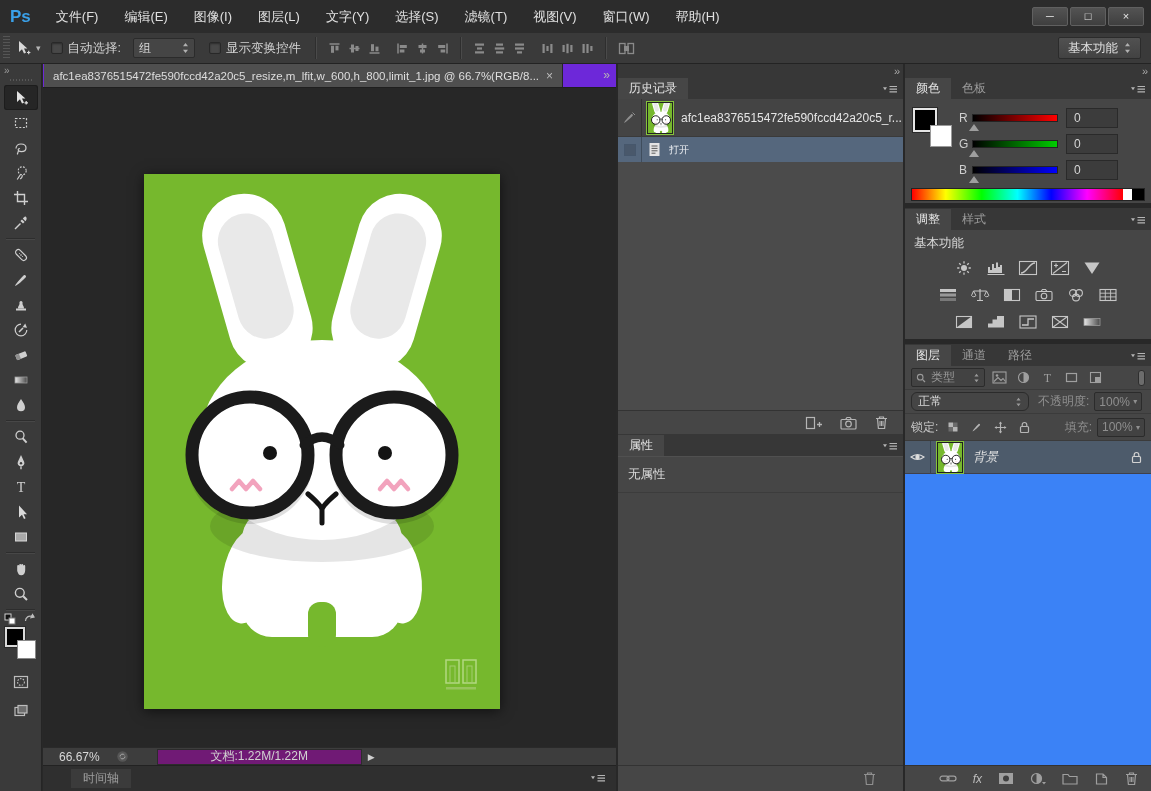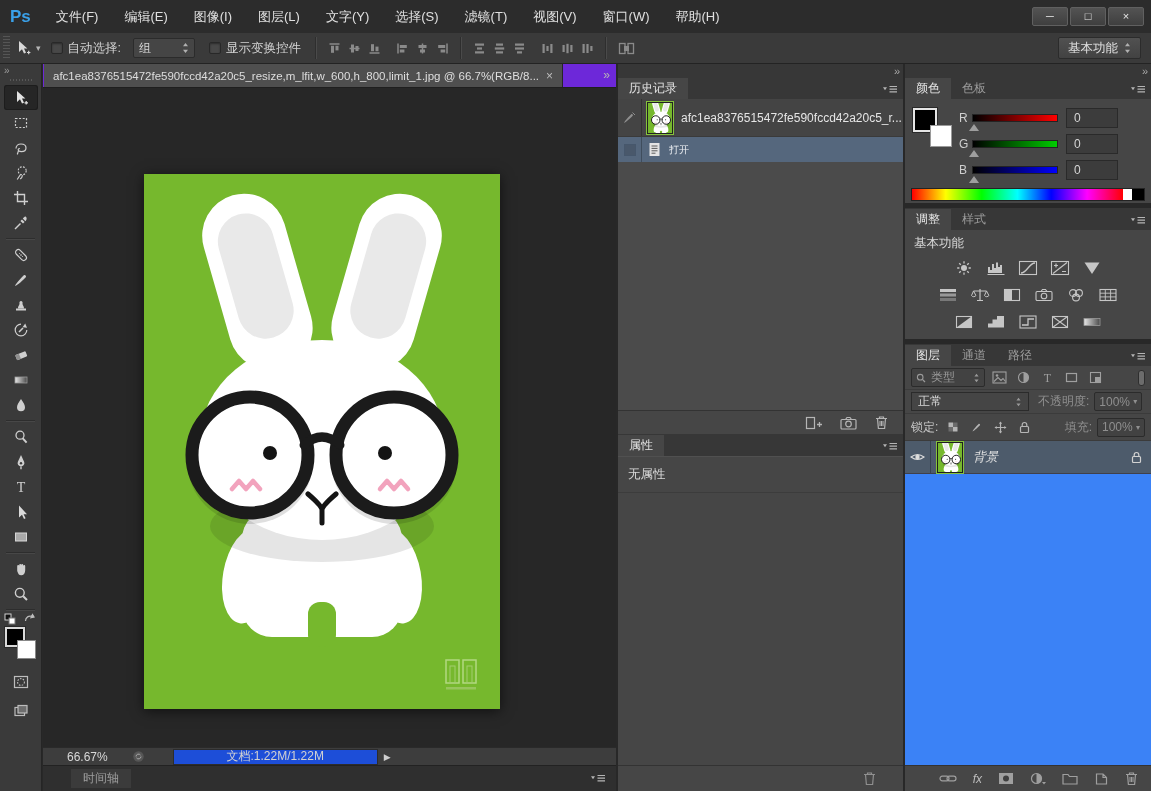--- a/index.html
+++ b/index.html
@@ -50,22 +50,22 @@
   .dtb{height:24px;background:#6d28d9;border-bottom:1px solid #1f1f1f;display:flex;align-items:stretch;}
   .doctab{display:flex;align-items:center;gap:7px;background:#4f4f4f;padding:0 9px;margin-left:1px;
           border-right:1px solid #262626;max-width:530px;}
   .doctab-title{font-size:11.5px;color:#dedede;white-space:nowrap;overflow:hidden;}
   .doctab-close{color:#bcbcbc;font-size:12px;line-height:12px;}
   .dtb-collapse{margin-left:auto;color:#b5b5b5;font-size:12px;letter-spacing:-2px;padding:4px 8px 0 0;}
   .canvas{position:absolute;left:0;top:24px;width:573px;height:659px;}
   .image{position:absolute;left:101px;top:86px;width:356px;height:535px;box-shadow:0 2px 12px rgba(0,0,0,.6);}
   .statusbar{position:absolute;left:0;top:683px;width:573px;height:18px;background:#3d3d3d;border-top:1px solid #2a2a2a;
              display:flex;align-items:center;font-size:12px;}
-  .zoomfield{padding:0 24px;color:#d8d8d8;text-align:right;}
-  .docinfo-well{width:205px;height:16px;background:#1d4ed8;border:1px solid #2c2c2c;margin-left:28px;
+  .zoomfield{padding:0 16px;color:#d8d8d8;text-align:right;}
+  .docinfo-well{width:205px;height:16px;background:#701a75;border:1px solid #2c2c2c;margin-left:28px;
                 display:flex;align-items:center;justify-content:center;color:#d2d2d2;}
   .status-play{color:#cfcfcf;font-size:9px;padding:0 6px;}
   .timeline{position:absolute;left:0;top:701px;width:573px;height:26px;background:#2f2f2f;border-top:1px solid #222;}
   .tl-tab{display:inline-block;height:19px;line-height:19px;background:#3b3b3b;color:#9c9c9c;font-size:12px;
           padding:0 12px;margin:3px 0 0 28px;}
   .tl-menu{position:absolute;right:10px;top:8px;}
 
   
   .midcol{position:absolute;left:618px;top:64px;width:285px;height:727px;background:#464646;}
   .rightcol{position:absolute;left:905px;top:64px;width:246px;height:727px;}
@@ -120,21 +120,21 @@
   .adj{width:24px;height:19px;display:flex;align-items:center;justify-content:center;}
 
   
   .layersgrp{height:447px;display:flex;flex-direction:column;}
   .lrow{display:flex;align-items:center;background:#464646;border-bottom:1px solid #3b3b3b;padding:0 6px;gap:5px;}
   .filterrow{height:24px;justify-content:center;}
   .fsel{display:flex;align-items:center;gap:5px;width:74px;height:19px;background:#424242;border:1px solid #2b2b2b;border-radius:2px;padding:0 4px;color:#9a9a9a;}
   .ficon{width:19px;height:19px;display:flex;align-items:center;justify-content:center;}
   .ftoggle{width:7px;height:16px;background:#6c6c6c;border:1px solid #2e2e2e;border-radius:3px;margin-left:auto;}
   .blendrow{height:24px;}
-  .bsel{display:flex;align-items:center;justify-content:space-between;width:118px;height:19px;background:#454545;border:1px solid #2b2b2b;border-radius:0;padding:0 6px;color:#d6d6d6;}
+  .bsel{display:flex;align-items:center;justify-content:space-between;width:118px;height:19px;background:#454545;border:1px solid #2b2b2b;border-radius:6px;padding:0 6px;color:#d6d6d6;}
   .dimlabel{color:#8f8f8f;font-size:12px;white-space:nowrap;}
   .pctwell{display:flex;align-items:center;justify-content:space-between;width:48px;height:19px;background:#424242;border:1px solid #2b2b2b;border-radius:2px;padding:0 4px;color:#8f8f8f;}
   .lockrow{height:27px;}
   .layerlist{flex:1;background:#3b82f6;}
   .layer-row{display:flex;align-items:center;height:33px;background:#4d5b6b;border-bottom:1px solid #40404a;}
   .eyewell{width:26px;align-self:stretch;display:flex;align-items:center;justify-content:center;border-right:1px solid rgba(0,0,0,.25);}
   .lthumb{width:26px;height:31px;margin:0 10px 0 6px;border:1px solid #1f1f1f;outline:1px solid #86c23d;background:#76b82d;overflow:hidden;}
   .lname{font-style:italic;font-size:12.5px;color:#e2e2e2;flex:1;}
   .llock{margin-right:9px;}
   .fxlabel{font-style:italic;font-size:12px;color:#bdbdbd;}

